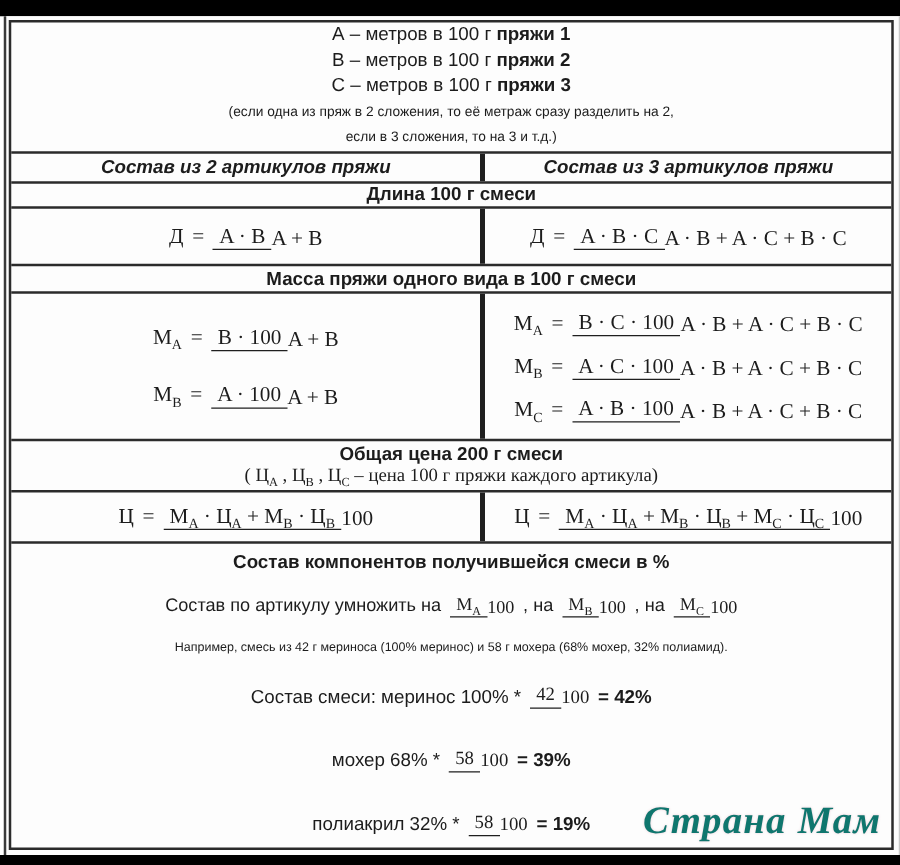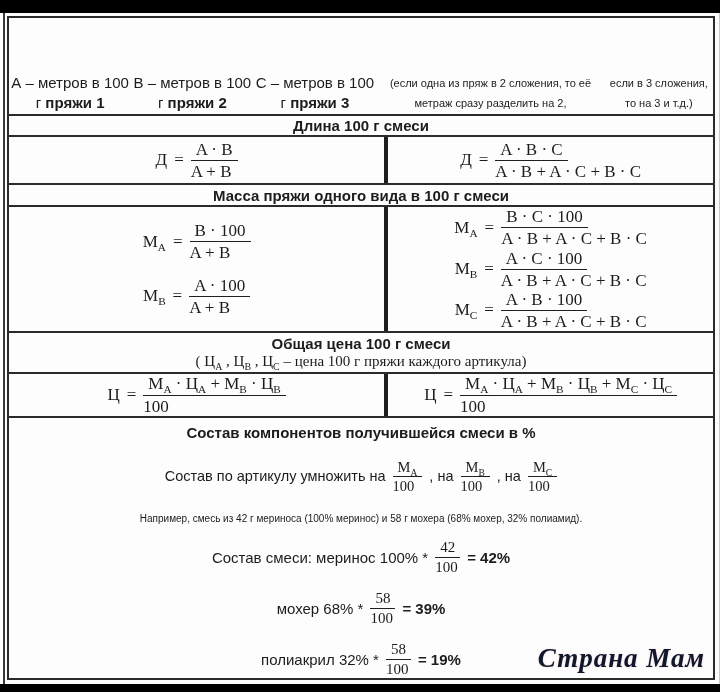--- a/index.html
+++ b/index.html
@@ -16,22 +16,22 @@
     position:relative;height:671px;background:#fdfdfd;
     border-left:2px solid #3a3a3a;border-right:1px solid #c9c9c9;
     margin-left:3px;padding:3px 4px 0 2px;box-sizing:border-box;
   }
   .sheet{
     height:664px;border:2px solid #2b2b2b;background:#fdfdfd;
     display:flex;flex-direction:column;box-sizing:border-box;
   }
   .rowsep{border-top:2px solid #2b2b2b;}
   
-  .def{height:108px;display:flex;flex-direction:row;justify-content:center;
-       text-align:center;font-size:15px;line-height:20.5px;align-items:flex-end;}
+  .def{height:108px;display:flex;flex-direction:column;justify-content:center;
+       text-align:center;font-size:15px;line-height:20.5px;}
   .def .defline b{font-weight:bold;}
   .def .noteline{font-size:11px;}
   .throw{display:flex;height:26px;}
   .cell-l{width:53.3%;box-sizing:border-box;display:flex;align-items:center;justify-content:center;}
   .cell-r{flex:1;box-sizing:border-box;border-left:4px solid #1f1f1f;
           display:flex;align-items:center;justify-content:center;}
   .th{font-weight:bold;font-style:italic;font-size:15px;}
   .sec-head{display:flex;align-items:center;justify-content:center;
             font-weight:bold;font-size:15px;}
   .len-head{height:22px;}
@@ -39,56 +39,60 @@
   .d-row{display:flex;height:52px;}
   .m-row{display:flex;height:137px;}
   .m-col{flex-direction:column;justify-content:space-evenly;}
   .price-head{height:45px;display:flex;flex-direction:column;align-items:center;justify-content:center;}
   .price-note{font-weight:normal;font-size:15px;font-family:"Liberation Serif",serif;margin-top:1px;}
   .price-row{display:flex;height:46px;}
   .last{flex:1;position:relative;display:flex;flex-direction:column;align-items:center;padding-top:4px;gap:14px;}
   
   .formula{font-family:"Liberation Serif",serif;font-size:17px;
            display:flex;align-items:center;justify-content:center;gap:7px;}
-  .frac{display:inline-flex;flex-direction:column;align-items:flex-start;line-height:1.12;}
+  .frac{display:inline-flex;flex-direction:row;align-items:flex-end;line-height:1.12;}
   .frac .num{padding:0 5px 1px;border-bottom:1.6px solid #1f1f1f;}
   .frac .den{padding-top:1px;}
   sub{font-size:0.66em;line-height:0;}
   
   .pct-head{font-weight:bold;font-size:15px;margin:2px 0 1px;}
   .mult-line{display:flex;align-items:center;gap:7px;font-size:14.5px;margin:3px 16px 2px;}
   .mult-line .frac{font-family:"Liberation Serif",serif;font-size:14.5px;}
   .example{font-size:10px;margin:3px 0 1px;white-space:nowrap;}
   .calc{display:flex;align-items:center;gap:7px;font-size:15px;height:37px;}
   .calc .frac{font-family:"Liberation Serif",serif;font-size:15px;}
   .calc .post{font-weight:bold;}
   .watermark{
     position:absolute;right:8px;bottom:4px;
     font-family:"Liberation Serif",serif;font-style:italic;font-weight:bold;
-    font-size:27px;color:#0f172a;letter-spacing:1px;
+    font-size:31px;color:#0f766e;letter-spacing:1px;
     text-shadow:0 0 2px rgba(233,196,207,0.9);
   }
 </style>
 </head>
 <body>
 
 <div class="page">
   <div class="bar top"></div>
 
   <div class="content">
     <div class="sheet">
 
       <div class="def">
         <div class="defline"><span>А – метров в 100 г </span><b>пряжи 1</b></div>
         <div class="defline"><span>В – метров в 100 г </span><b>пряжи 2</b></div>
         <div class="defline"><span>С – метров в 100 г </span><b>пряжи 3</b></div>
         <div class="noteline">(если одна из пряж в 2 сложения, то её метраж сразу разделить на 2,</div>
         <div class="noteline">если в 3 сложения, то на 3 и т.д.)</div>
       </div>
 
+      <div class="throw rowsep">
+        <div class="cell-l th">Состав из 2 артикулов пряжи</div>
+        <div class="cell-r th">Состав из 3 артикулов пряжи</div>
+      </div>
 
       <div class="sec-head len-head rowsep">Длина 100 г смеси</div>
 
       <div class="d-row rowsep">
         <div class="cell-l">
           <div class="formula">
             <span class="lhs">Д</span>
               <span class="eqs">=</span>
               <span class="frac">
                 <span class="num">A · B</span>
@@ -151,21 +155,21 @@
               <span>=</span>
               <span class="frac">
                 <span class="num">A · B · 100</span>
                 <span class="den">A · B + A · C + B · C</span>
               </span>
           </div>
         </div>
       </div>
 
       <div class="price-head sec-head rowsep">
-        <div>Общая цена 100 г смеси</div>
+        <div>Общая цена 200 г смеси</div>
         <div class="price-note">( Ц<sub>A</sub> , Ц<sub>B</sub> , Ц<sub>C</sub> – цена 100 г пряжи каждого артикула)</div>
       </div>
 
       <div class="price-row rowsep">
         <div class="cell-l">
           <div class="formula">
             <span class="lhs">Ц</span>
               <span>=</span>
               <span class="frac">
                 <span class="num">M<sub>A</sub> · Ц<sub>A</sub> + M<sub>B</sub> · Ц<sub>B</sub></span>

